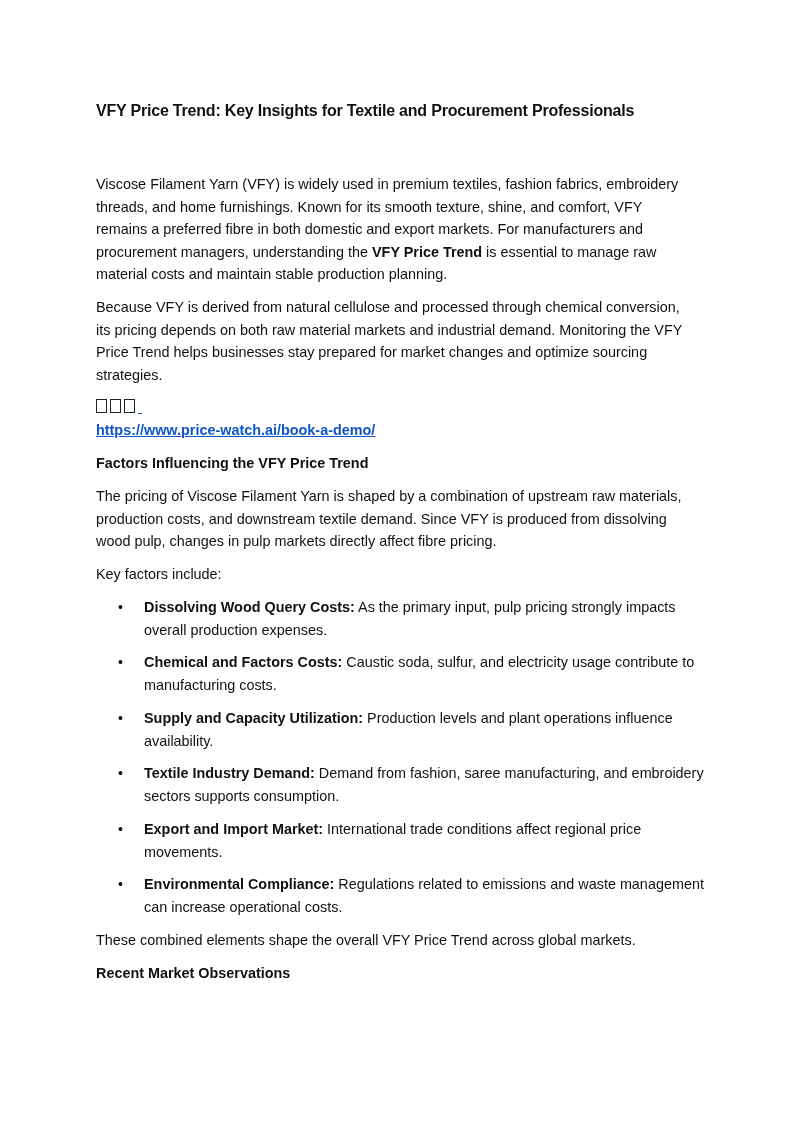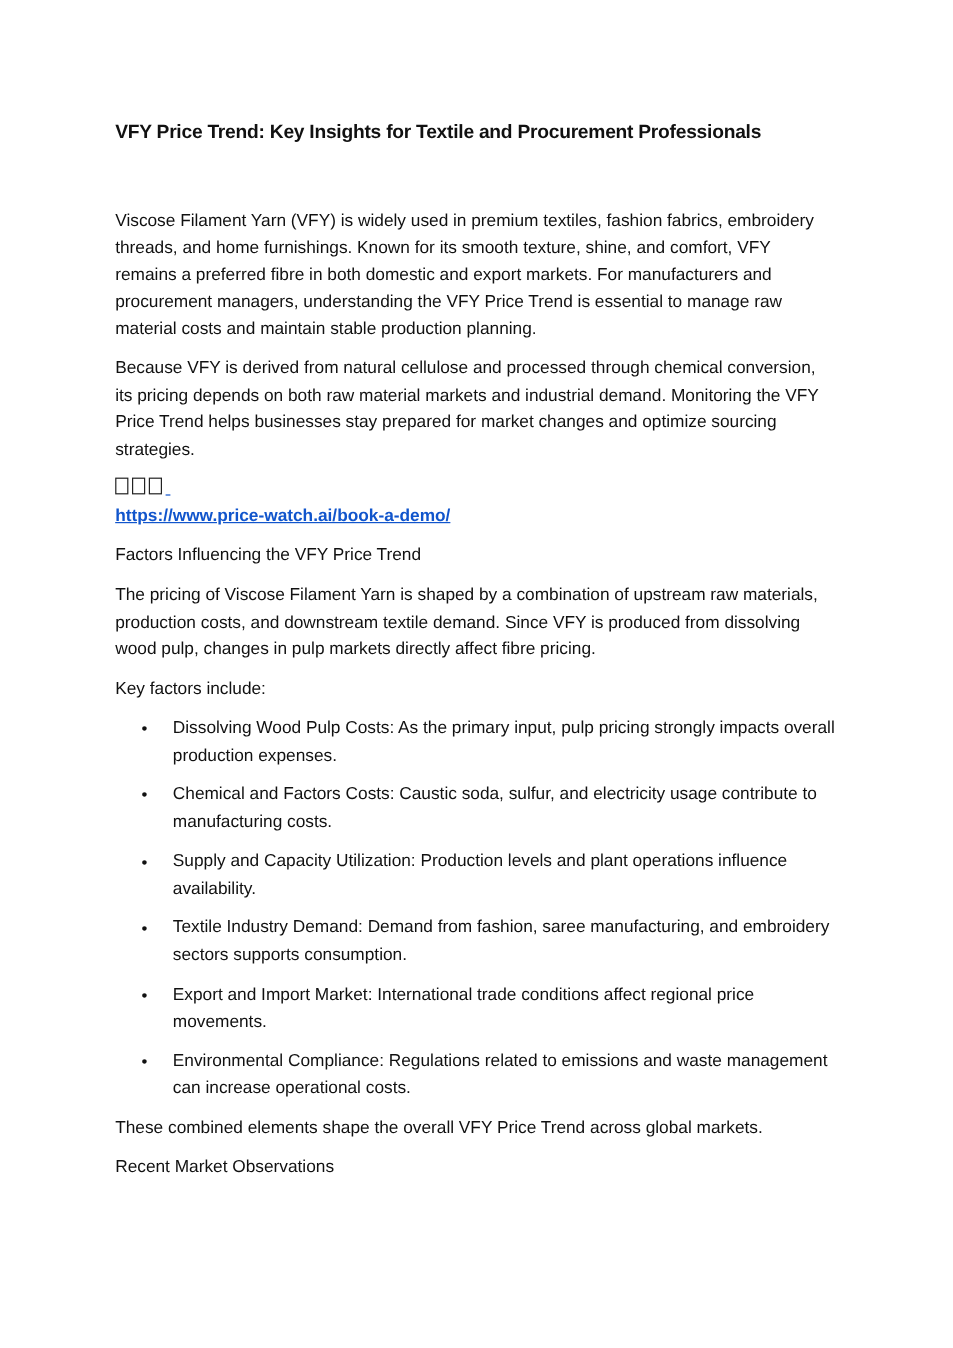--- a/index.html
+++ b/index.html
@@ -3,21 +3,21 @@
 <meta charset="utf-8">
 <style>
   html, body { margin: 0; padding: 0; background: #ffffff; }
   body { width: 794px; height: 1123px; position: relative; overflow: hidden;
          font-family: "Liberation Sans", "DejaVu Sans", sans-serif; color: #111; }
   .page { position: absolute; left: 96px; top: 0; width: 600px; }
   h1 { position: absolute; left: 0; top: 94px; margin: 0; width: 600px;
        font-size: 16px; line-height: 33px; font-weight: bold; color: #111; letter-spacing: -0.2px; }
   p, .li-text { font-size: 14.4px; line-height: 22.5px; margin: 0; }
   .blk { position: absolute; left: 0; width: 600px; }
-  b { font-weight: normal; }
+  b { font-weight: bold; }
   a { color: #1155cc; text-decoration: underline; font-weight: bold; }
   .box { display: inline-block; width: 9px; height: 12px; border: 1px solid #222; margin-right: 3px; vertical-align: -1px; }
   ul { list-style: none; margin: 0; padding: 0; }
   .li { position: absolute; left: 0; width: 600px; }
   .bullet { position: absolute; left: 22px; top: 0; font-size: 14px; line-height: 22.5px; }
   .li-text { position: absolute; left: 48px; width: 560px; }
 </style>
 </head>
 <body>
 
@@ -32,21 +32,21 @@
 
   <p class="blk" style="top:452px"><b>Factors Influencing the VFY Price Trend</b></p>
 
   <p class="blk" style="top:485px">The pricing of Viscose Filament Yarn is shaped by a combination of upstream raw materials, production costs, and downstream textile demand. Since VFY is produced from dissolving wood pulp, changes in pulp markets directly affect fibre pricing.</p>
 
   <p class="blk" style="top:563px">Key factors include:</p>
 
   <ul>
     <li class="li" style="top:596px">
         <span class="bullet">•</span>
-        <span class="li-text"><b>Dissolving Wood Pulp Costs:</b><span> As the primary input, pulp pricing strongly impacts overall production expenses.</span></span>
+        <span class="li-text"><b>Dissolving Wood Query Costs:</b><span> As the primary input, pulp pricing strongly impacts overall production expenses.</span></span>
       </li>
     <li class="li" style="top:651px">
         <span class="bullet">•</span>
         <span class="li-text"><b>Chemical and Factors Costs:</b><span> Caustic soda, sulfur, and electricity usage contribute to manufacturing costs.</span></span>
       </li>
     <li class="li" style="top:707px">
         <span class="bullet">•</span>
         <span class="li-text"><b>Supply and Capacity Utilization:</b><span> Production levels and plant operations influence availability.</span></span>
       </li>
     <li class="li" style="top:762px">

